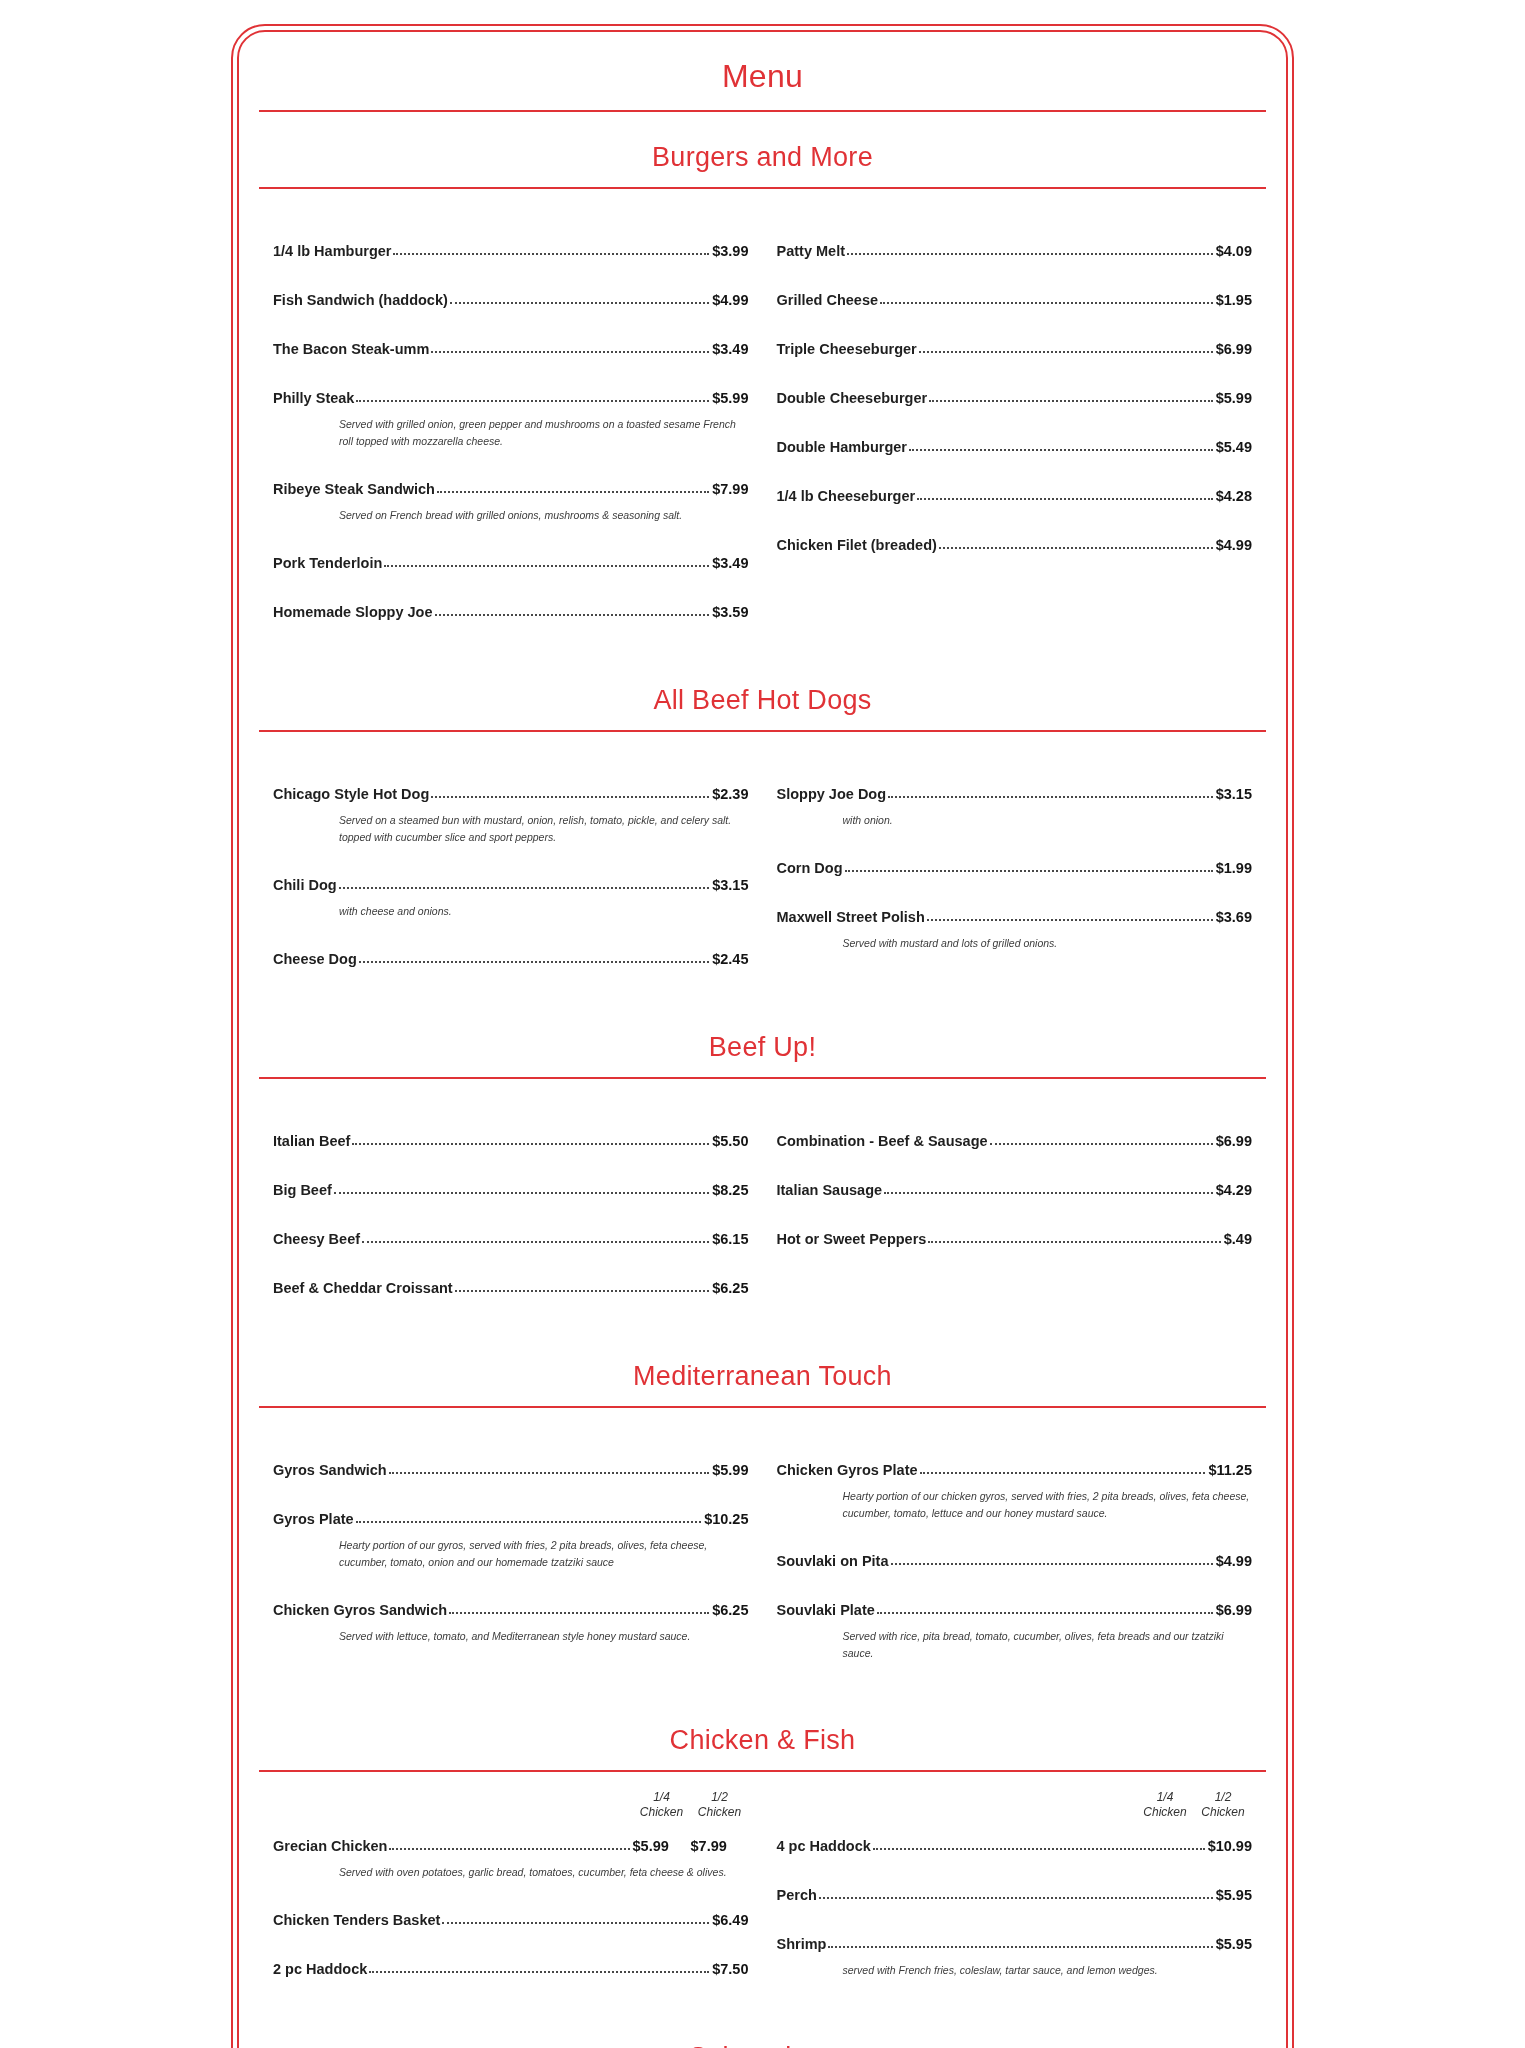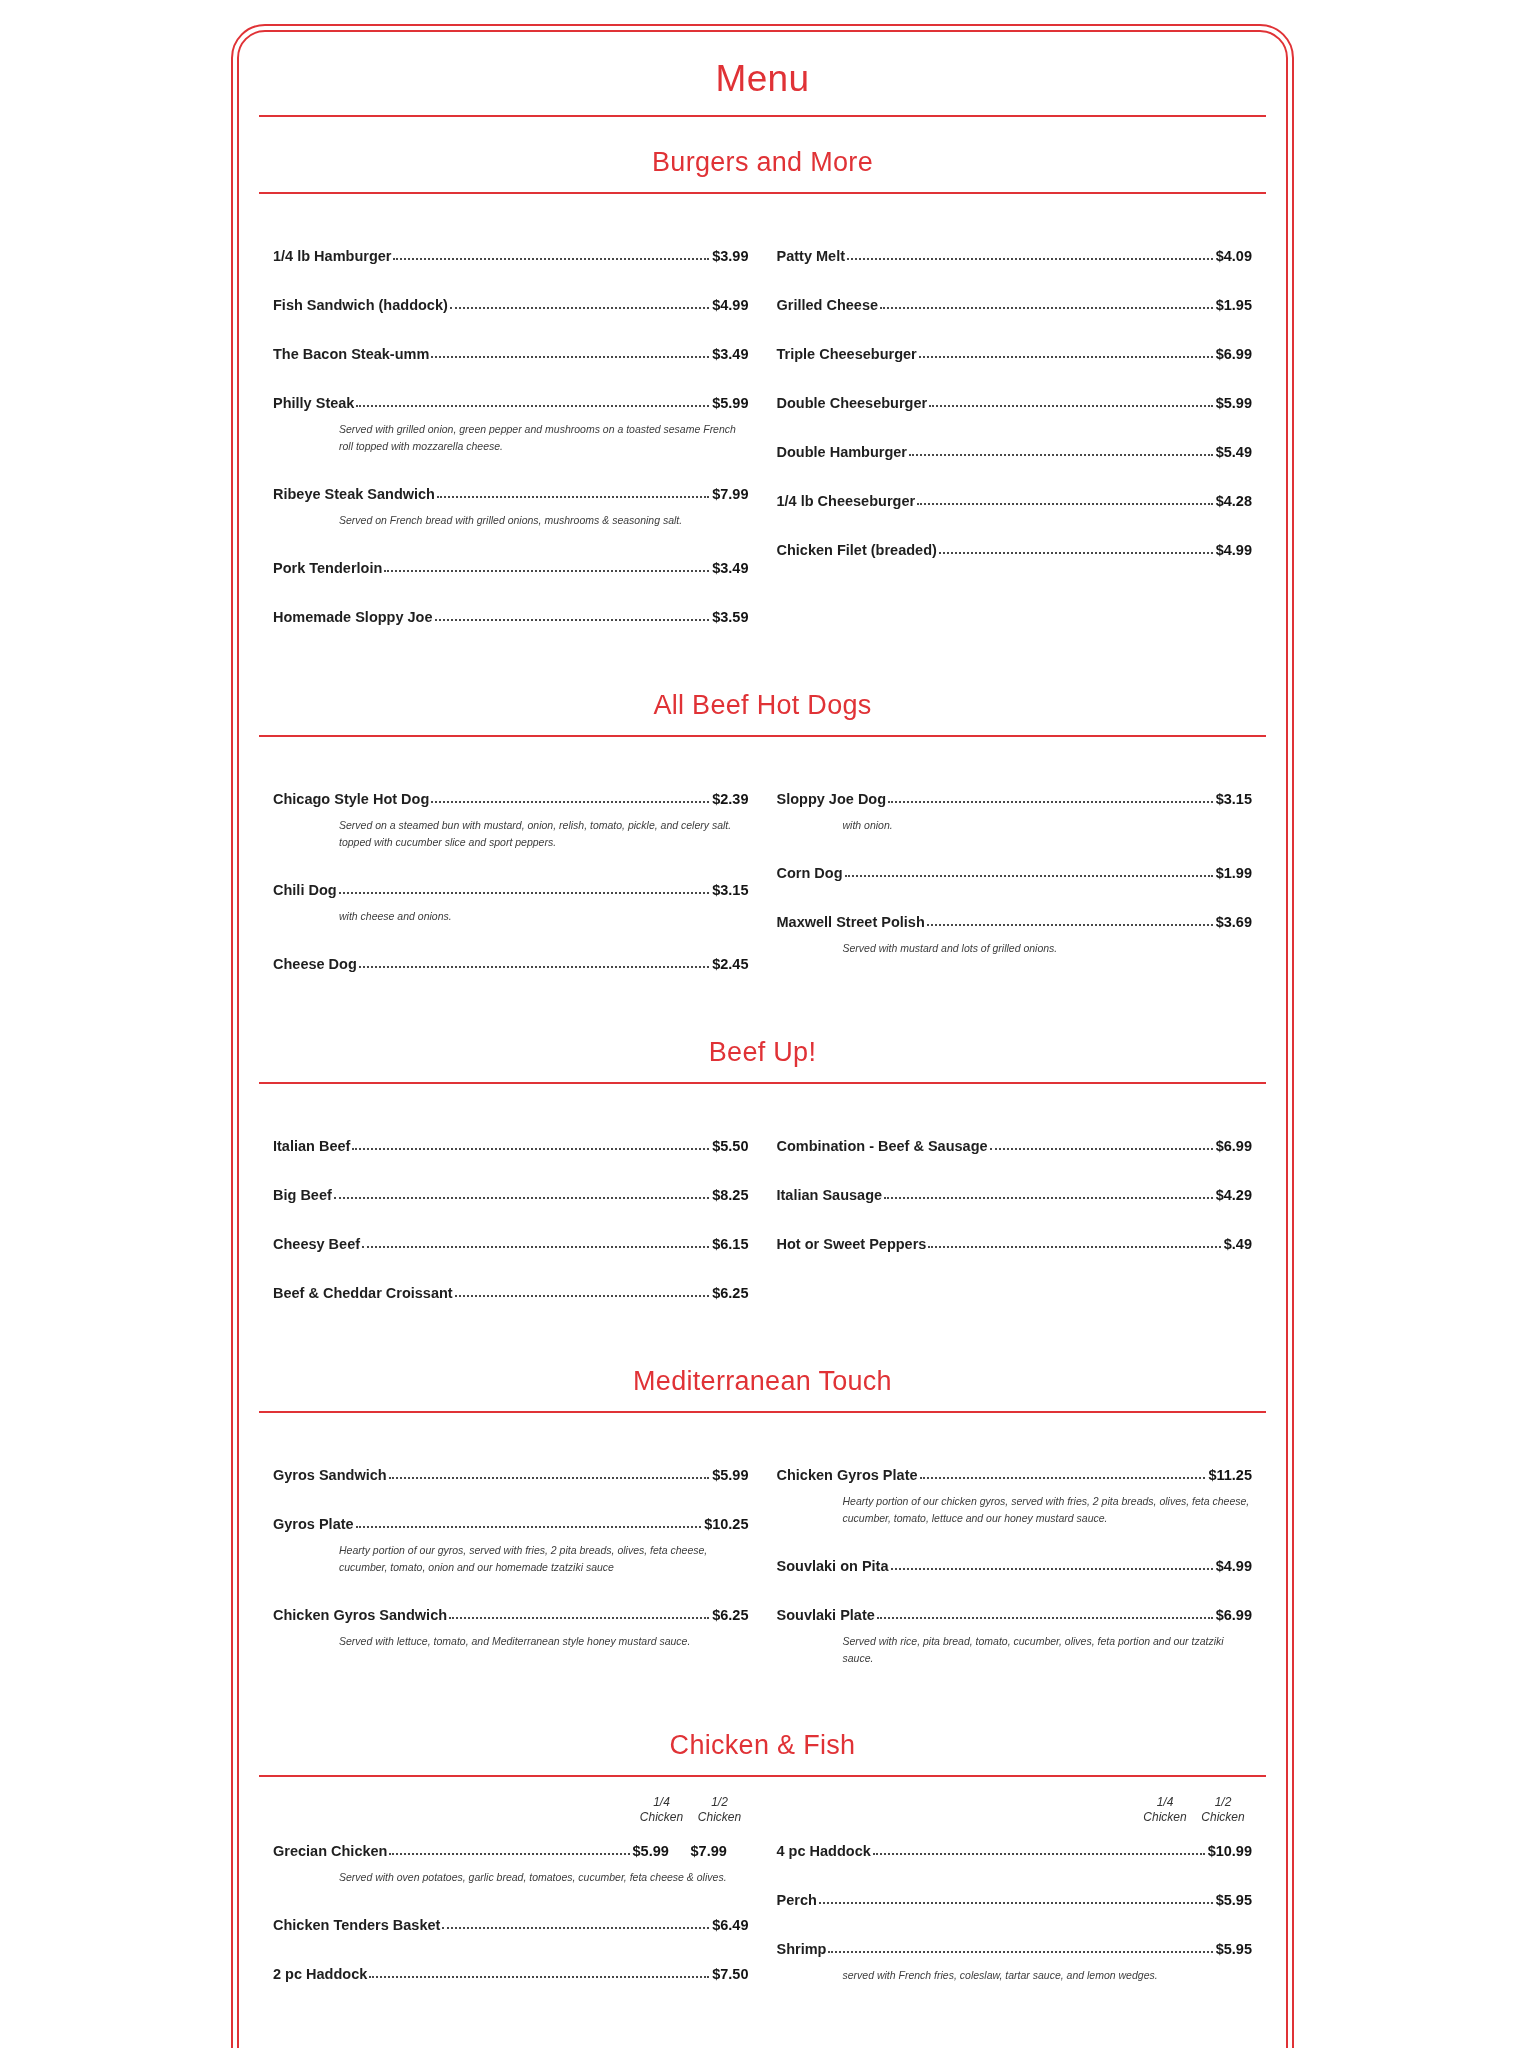--- a/index.html
+++ b/index.html
@@ -20,21 +20,21 @@
     border-radius:34px 34px 0 0;
     padding:4px;
   }
   .menu-inner{
     height:100%;
     border:2px solid var(--accent);
     border-radius:28px 28px 0 0;
     padding:4px 18px 0;
   }
   h1.menu-title{
-    margin:22px 0 15px;font-size:37px;font-weight:400;
+    margin:22px 0 15px;font-size:32px;font-weight:400;
     color:var(--accent);text-align:center;letter-spacing:.3px;
   }
   h2.section-title{
     margin:30px 0 14px;font-size:27px;font-weight:400;
     color:var(--accent);text-align:center;letter-spacing:.3px;
   }
   .red-rule{height:2px;background:var(--accent);margin:0 2px;}
   .columns{display:flex;gap:28px;padding:52px 16px 4px;}
   .column{flex:1 1 0;min-width:0;}
   .menu-item{margin-bottom:29px;}
@@ -344,21 +344,21 @@
                   <span class="leader"></span>
                   <span class="price">$4.99</span>
                 </div>
               </div>
               <div class="menu-item">
                 <div class="item-row">
                   <span class="item-name">Souvlaki Plate</span>
                   <span class="leader"></span>
                   <span class="price">$6.99</span>
                 </div>
-                <div class="item-desc">Served with rice, pita bread, tomato, cucumber, olives, feta portion and our tzatziki sauce.</div>
+                <div class="item-desc">Served with rice, pita bread, tomato, cucumber, olives, feta breads and our tzatziki sauce.</div>
               </div>
             </div>
           </div>
         </section>
         <section class="menu-section">
           <h2 class="section-title">Chicken &amp; Fish</h2>
           <div class="red-rule"></div>
           <div class="columns">
             <div class="column">
               <div class="price-headers">

